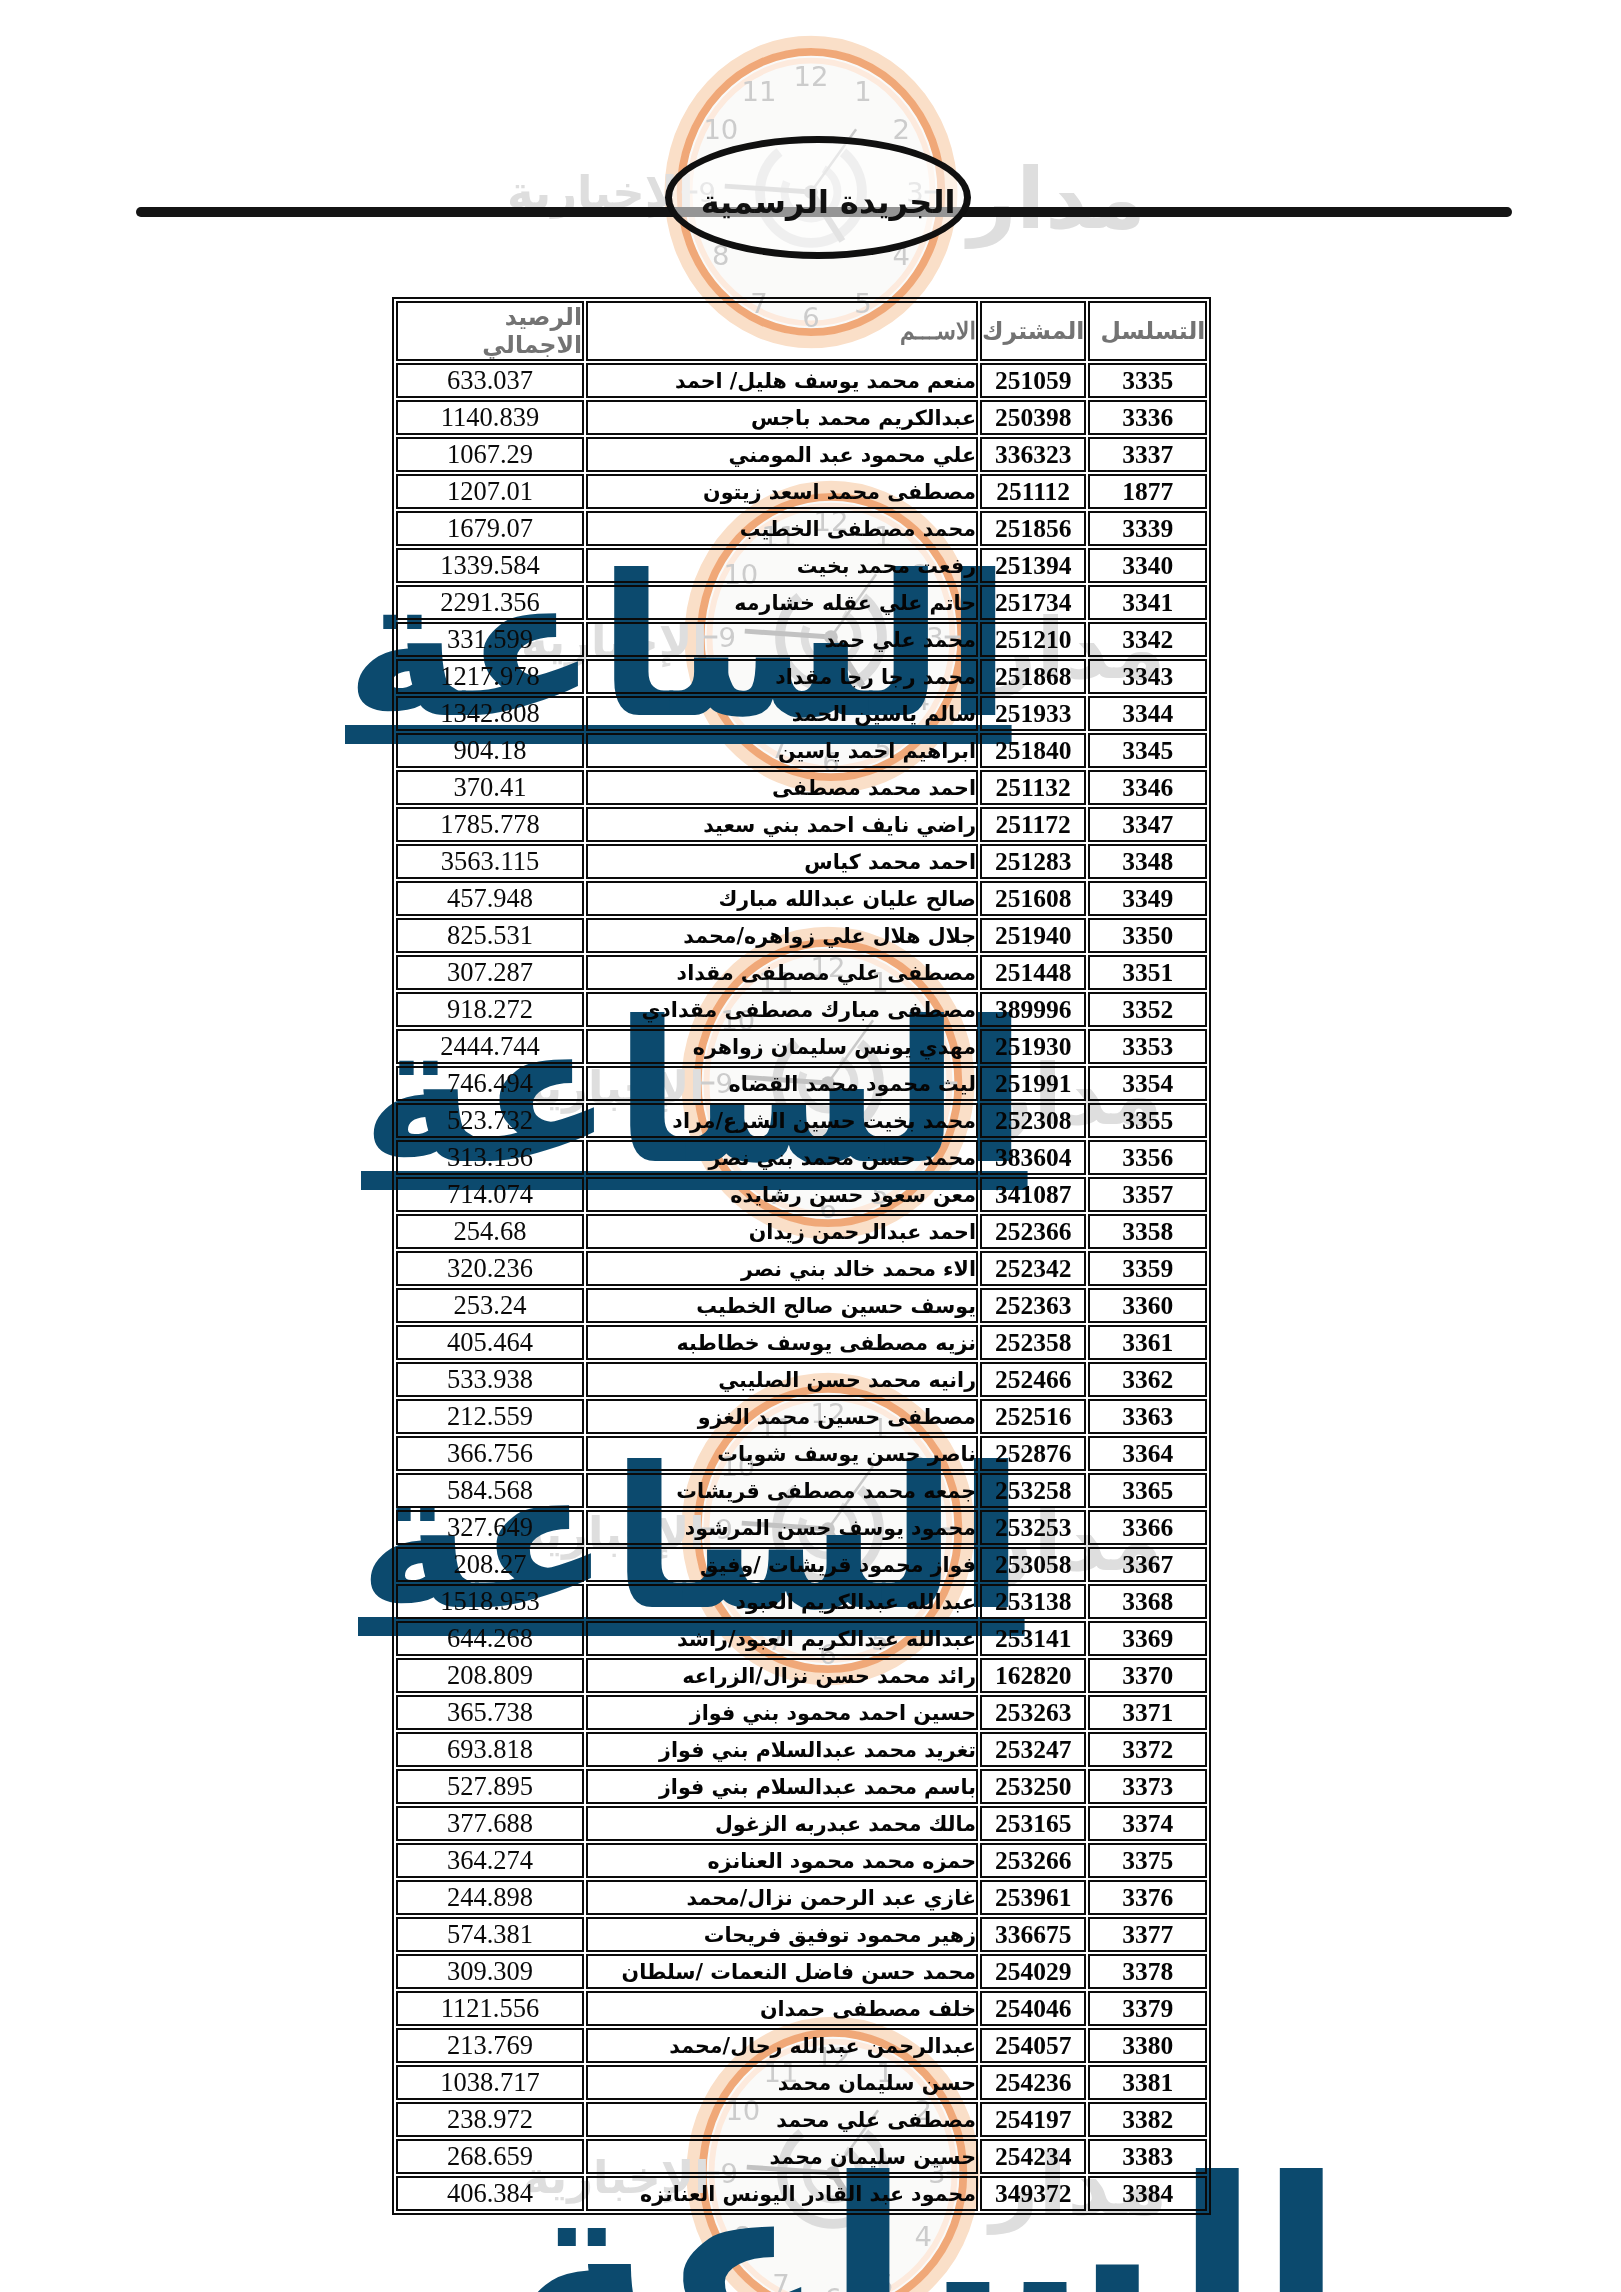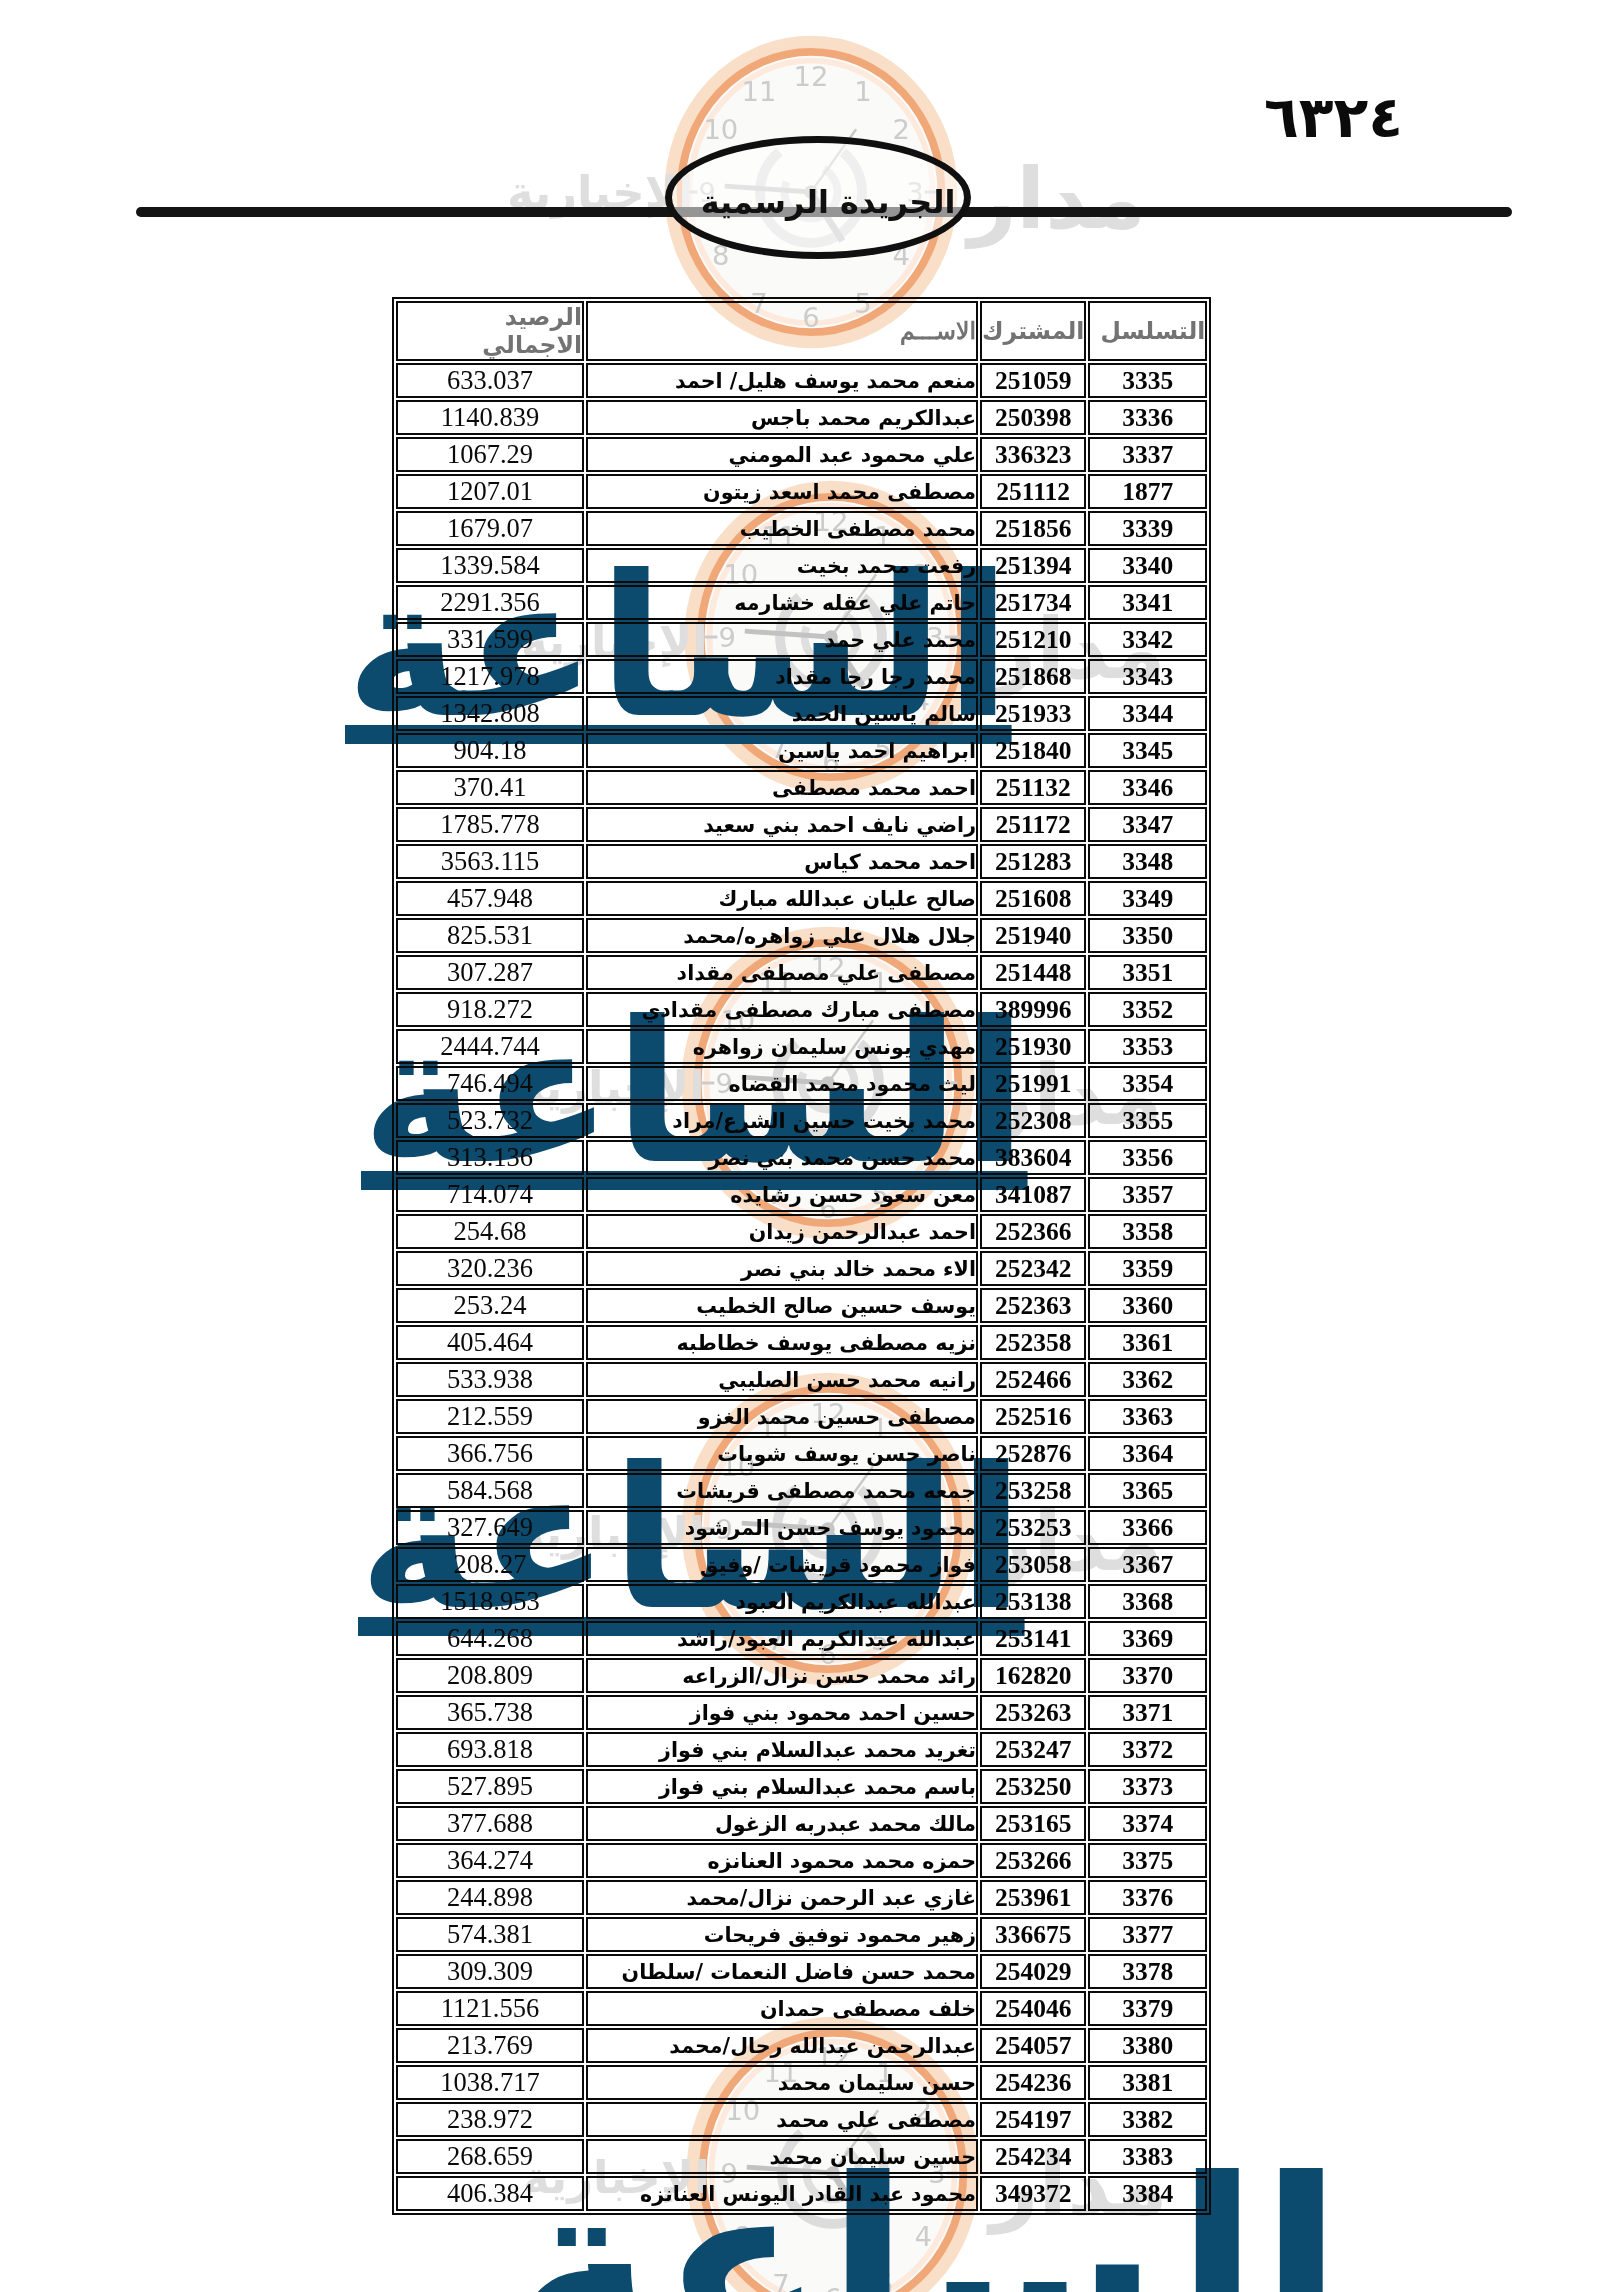--- a/index.html
+++ b/index.html
@@ -133,21 +133,20 @@
     <span class="wm-word wm-madar" style="left:985px;top:1053px">مدار</span>
     <span class="wm-word wm-madar" style="left:985px;top:1499px">مدار</span>
     <span class="wm-word wm-madar" style="left:990px;top:2143px">مدار</span>
 
     <span class="wm-word wm-saa" style="left:345px;top:549px">الساعة</span>
     <span class="wm-word wm-saa" style="left:361px;top:995px">الساعة</span>
     <span class="wm-word wm-saa" style="left:358px;top:1441px">الساعة</span>
     <span class="wm-word wm-saa" style="left:510px;top:2147px;font-size:245px">الساعة</span>
   </div>
 
-  <div class="page-number">٦٣٢٤</div>
 
   <div class="head-rule"></div>
 
   <div class="banner-ellipse">
     <span>الجريدة الرسمية</span>
   </div>
 
   <div class="tbl-wrap">
     <table class="records" dir="rtl">
       <colgroup>

